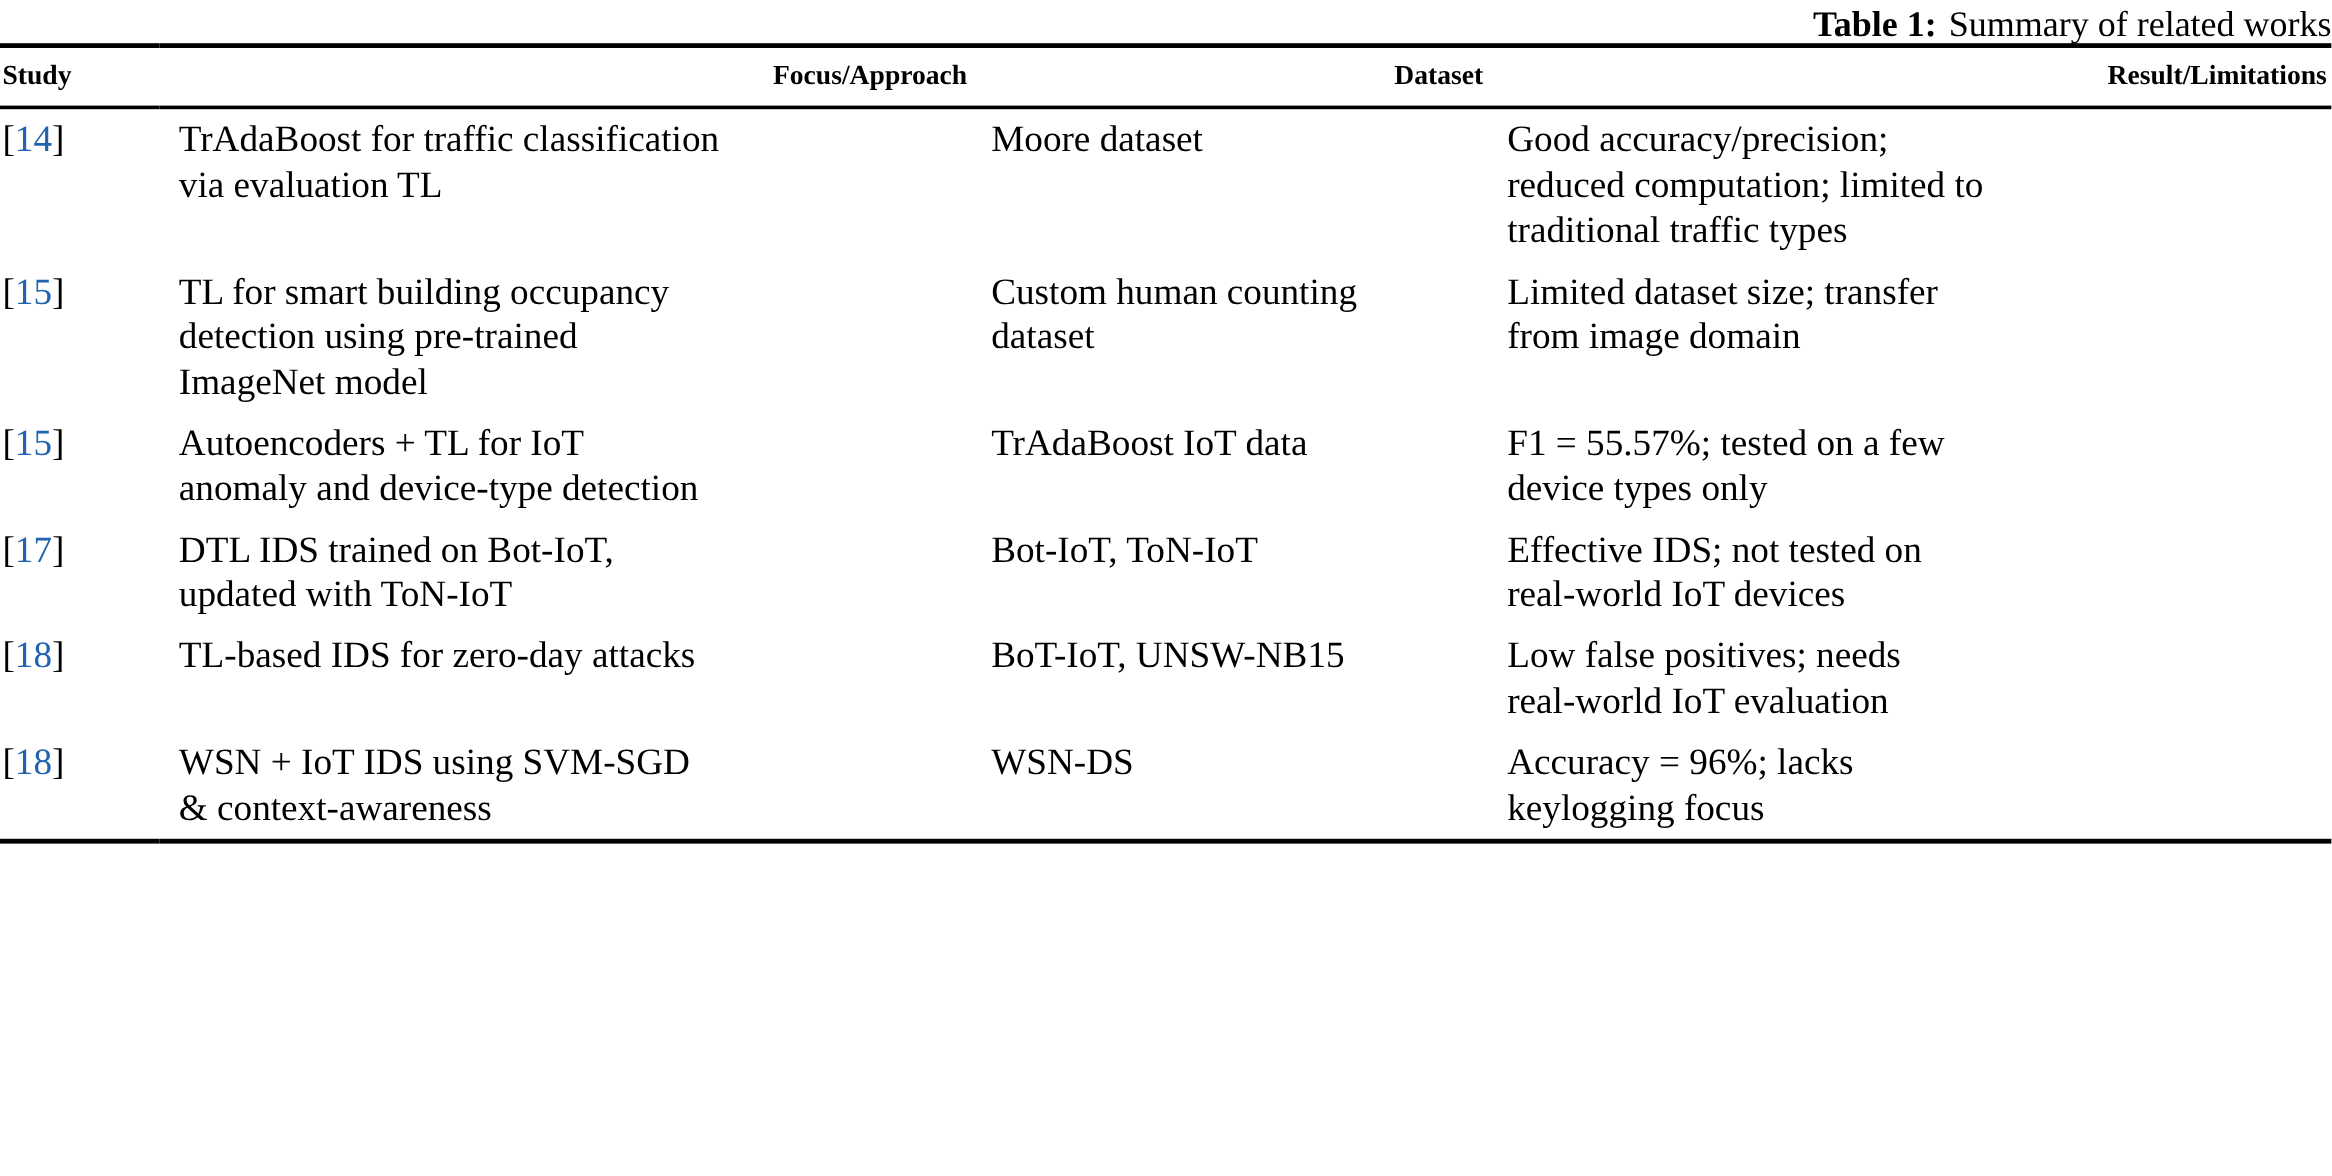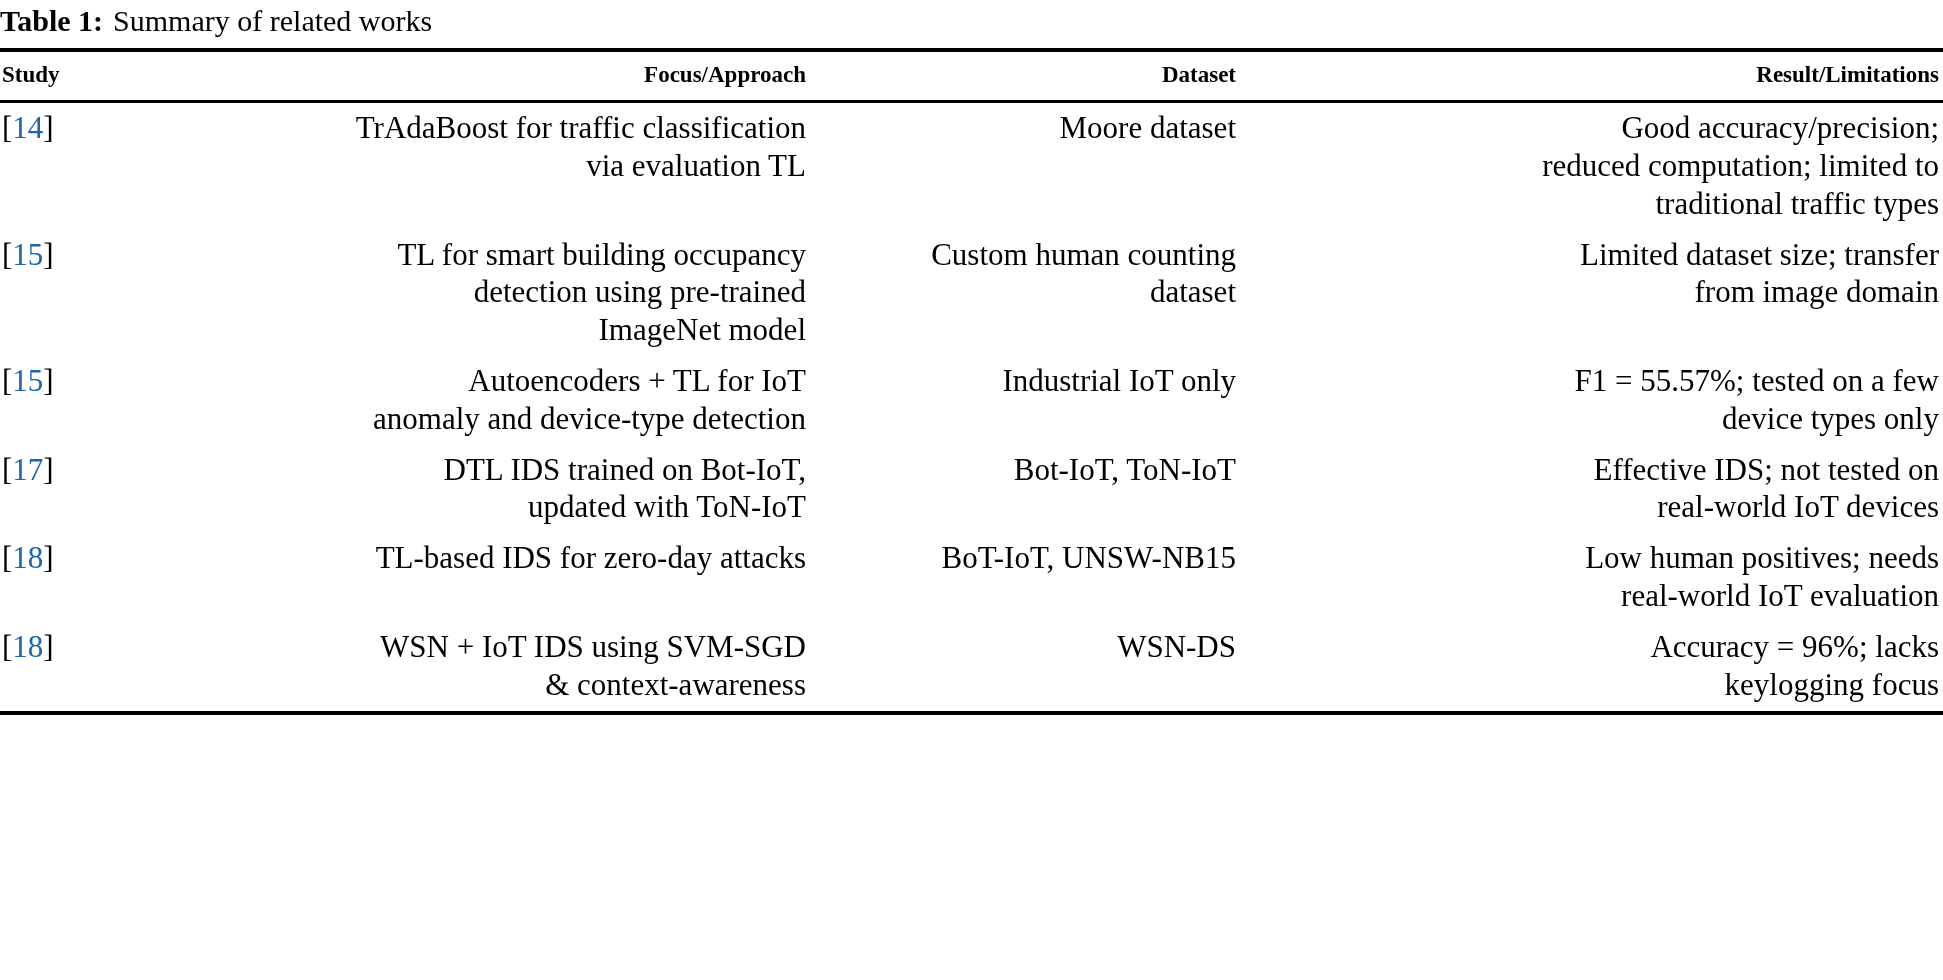--- a/index.html
+++ b/index.html
@@ -15,25 +15,24 @@
     color: #000000;
     overflow: hidden;
   }
   .page {
     width: 1943px;
     height: 980px;
     position: relative;
     box-sizing: border-box;
   }
   .caption {
-    text-align: left;
+    text-align: right;
     font-size: 30px;
     line-height: 1;
     padding-top: 6px;
-    padding-bottom: 12px;
     white-space: nowrap;
   }
   .caption .cap-label {
     font-weight: bold;
   }
   .caption .cap-text {
     font-weight: normal;
     margin-left: 10px;
   }
   table.tbl {
@@ -83,21 +82,21 @@
     vertical-align: top;
     padding: 6px 4px 7px 16px;
     line-height: 1.22;
   }
   td.cell-study {
     text-align: left;
     padding-left: 2px;
     white-space: nowrap;
   }
   td.cell-focus, td.cell-data, td.cell-result {
-    text-align: right;
+    text-align: left;
   }
   .cite {
     color: #000000;
   }
   .cite .num {
     color: #2163ae;
   }
   .line { display: block; }
 </style>
 </head>
@@ -162,21 +161,21 @@
             <span class="line">from image domain</span>
           </td>
         </tr>
         <tr>
           <td class="cell-study"><span class="cite"><span>[</span><span class="num">15</span><span>]</span></span></td>
           <td class="cell-focus">
             <span class="line">Autoencoders + TL for IoT</span>
             <span class="line">anomaly and device-type detection</span>
           </td>
           <td class="cell-data">
-            <span class="line">Industrial IoT only</span>
+            <span class="line">TrAdaBoost IoT data</span>
           </td>
           <td class="cell-result">
             <span class="line">F1 = 55.57%; tested on a few</span>
             <span class="line">device types only</span>
           </td>
         </tr>
         <tr>
           <td class="cell-study"><span class="cite"><span>[</span><span class="num">17</span><span>]</span></span></td>
           <td class="cell-focus">
             <span class="line">DTL IDS trained on Bot-IoT,</span>
@@ -192,21 +191,21 @@
         </tr>
         <tr>
           <td class="cell-study"><span class="cite"><span>[</span><span class="num">18</span><span>]</span></span></td>
           <td class="cell-focus">
             <span class="line">TL-based IDS for zero-day attacks</span>
           </td>
           <td class="cell-data">
             <span class="line">BoT-IoT, UNSW-NB15</span>
           </td>
           <td class="cell-result">
-            <span class="line">Low human positives; needs</span>
+            <span class="line">Low false positives; needs</span>
             <span class="line">real-world IoT evaluation</span>
           </td>
         </tr>
         <tr>
           <td class="cell-study"><span class="cite"><span>[</span><span class="num">18</span><span>]</span></span></td>
           <td class="cell-focus">
             <span class="line">WSN + IoT IDS using SVM-SGD</span>
             <span class="line">&amp; context-awareness</span>
           </td>
           <td class="cell-data">

